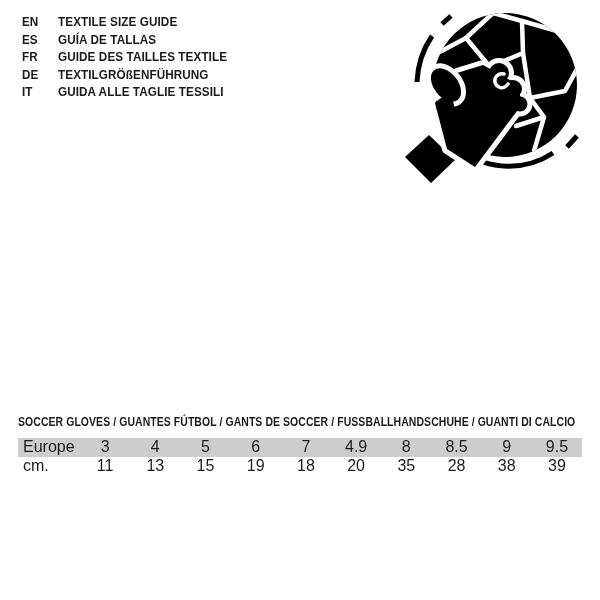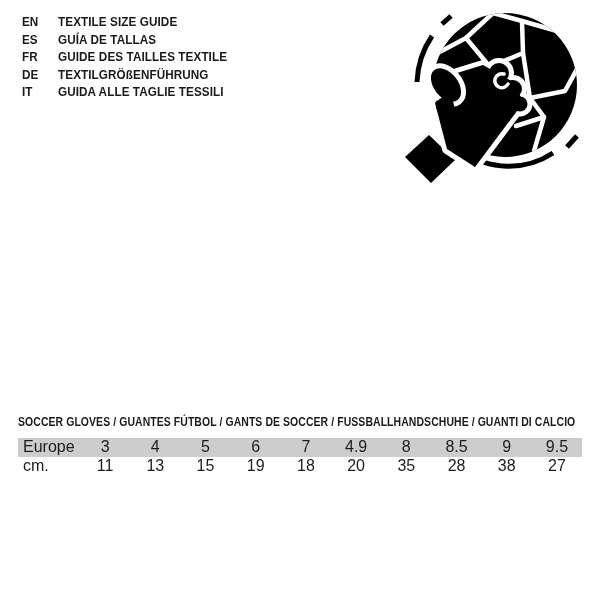--- a/index.html
+++ b/index.html
@@ -128,17 +128,17 @@
         <div class="size-label">cm.</div>
         <div class="size-cell">11</div>
         <div class="size-cell">13</div>
         <div class="size-cell">15</div>
         <div class="size-cell">19</div>
         <div class="size-cell">18</div>
         <div class="size-cell">20</div>
         <div class="size-cell">35</div>
         <div class="size-cell">28</div>
         <div class="size-cell">38</div>
-        <div class="size-cell">27</div>
+        <div class="size-cell">39</div>
       </div>
     </div>
 
 </div>
 
 </body></html>

